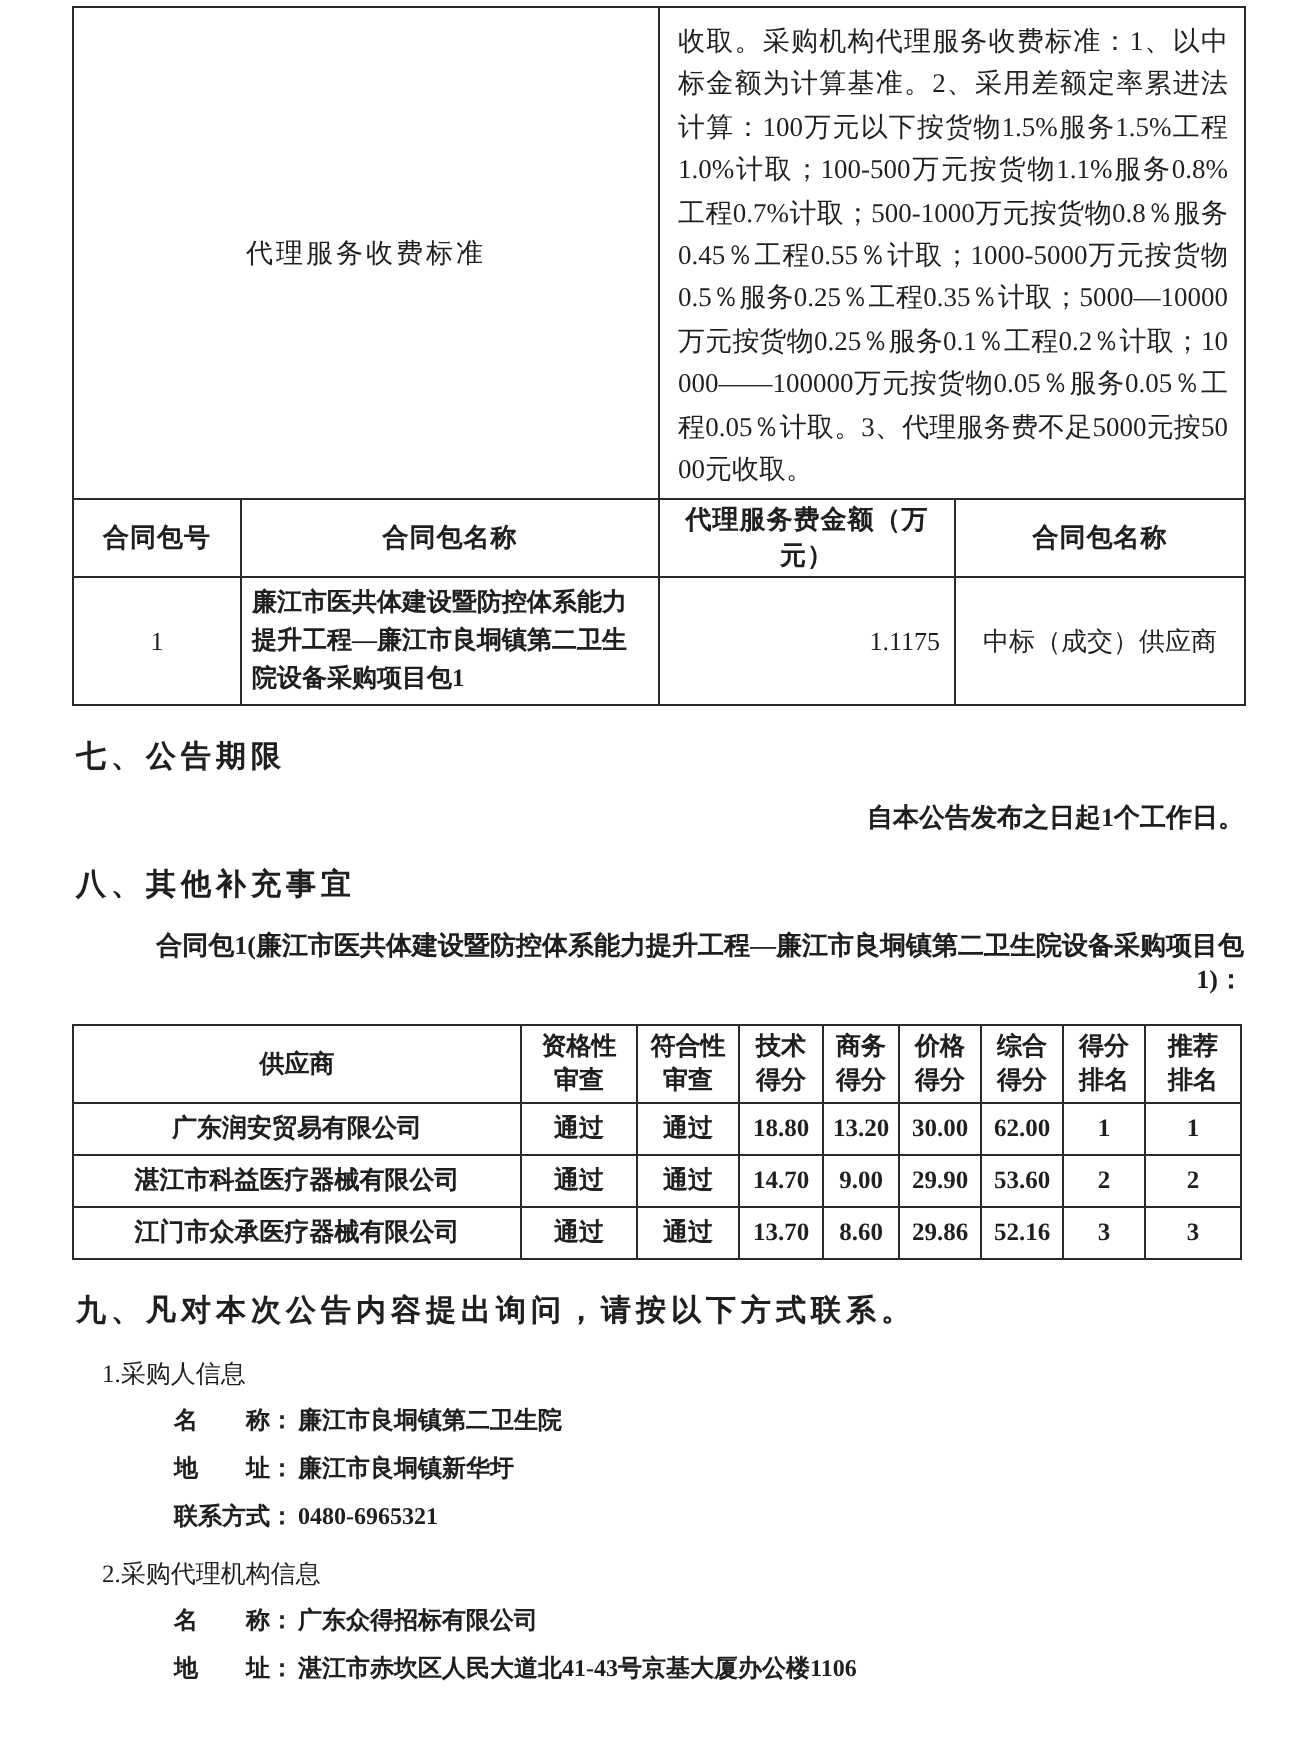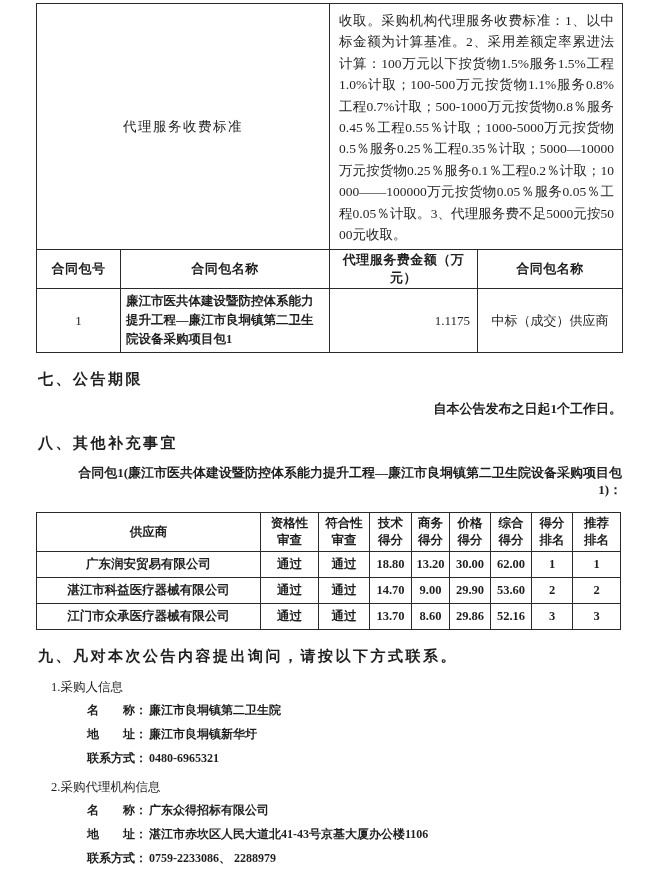--- a/index.html
+++ b/index.html
@@ -246,18 +246,15 @@
   </div>
 
   <div>
     <div class="sub-heading">2.采购代理机构信息</div>
     <div class="contact-line">
       <span>名　　称</span><span class="colon">：</span><span>广东众得招标有限公司</span>
     </div>
     <div class="contact-line">
       <span>地　　址</span><span class="colon">：</span><span>湛江市赤坎区人民大道北41-43号京基大厦办公楼1106</span>
     </div>
-    <div class="contact-line">
-      <span>联系方式</span><span class="colon">：</span><span>0759-2233086、 2288979</span>
-    </div>
   </div>
 
 </div>
 
 </body></html>

